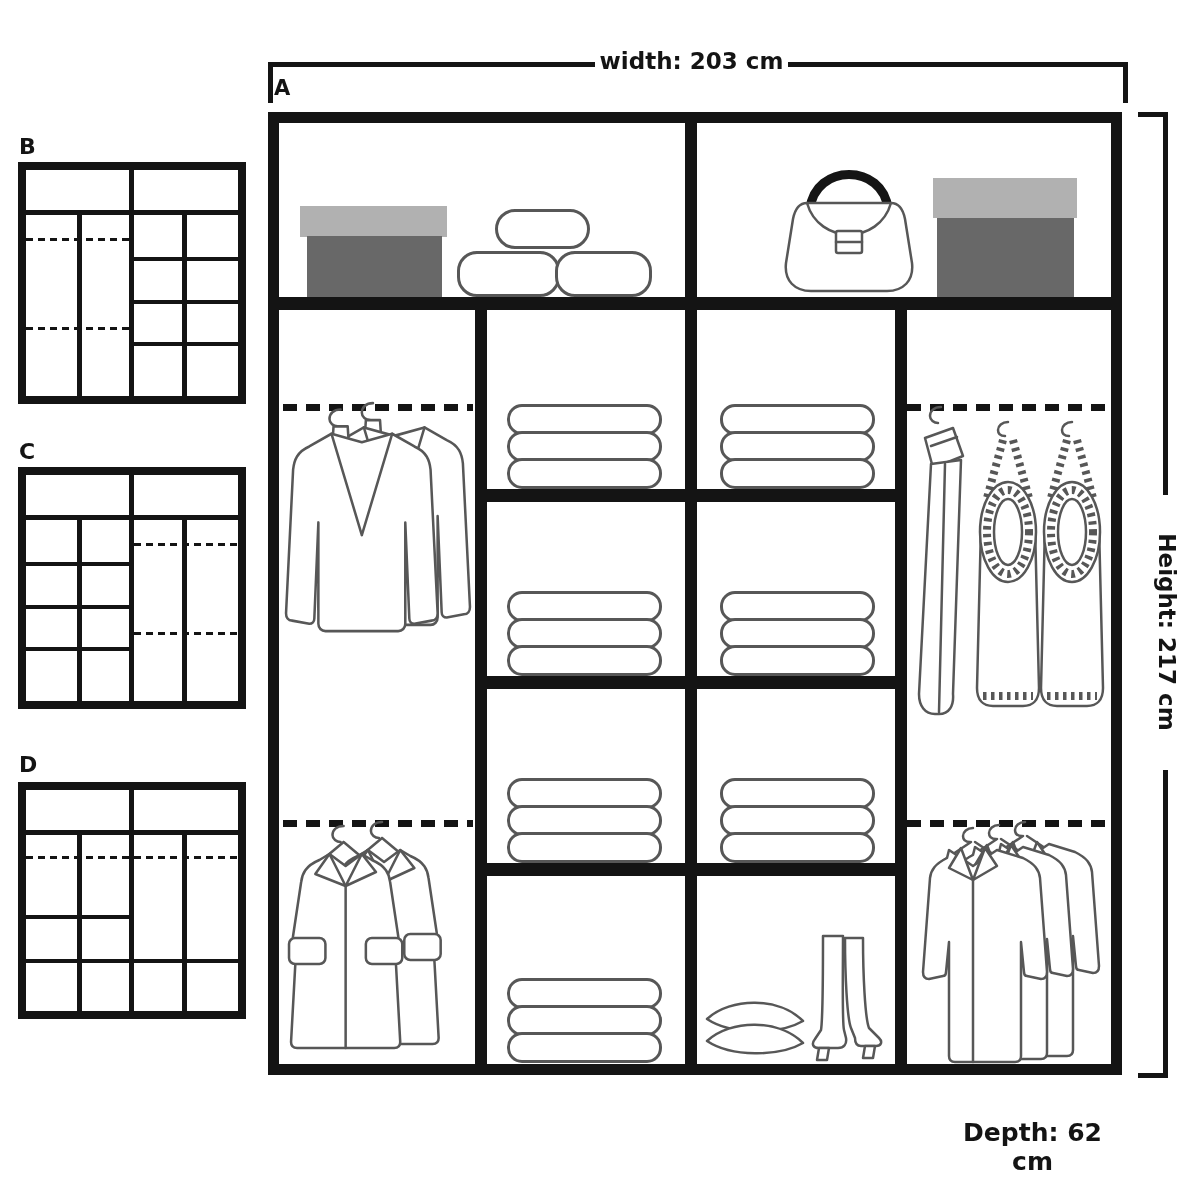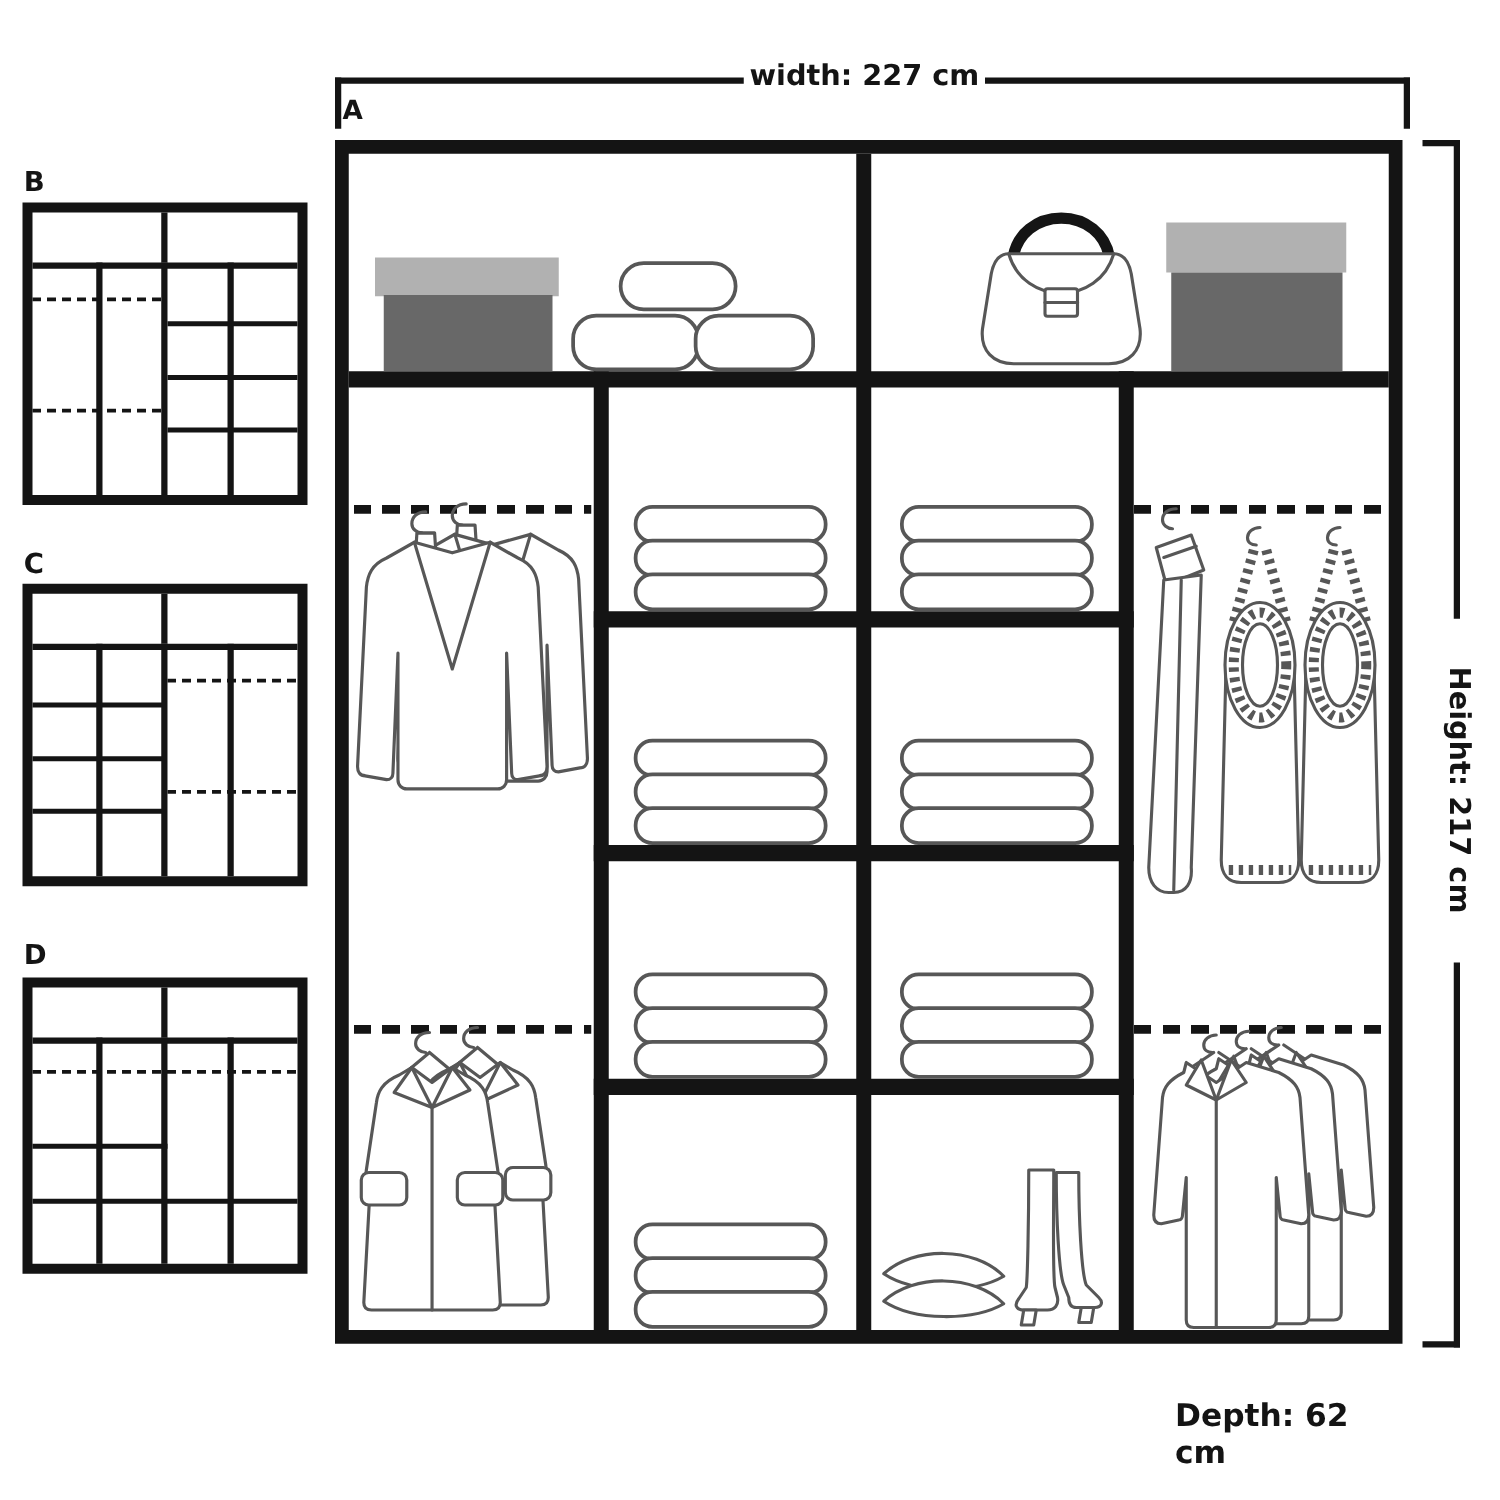--- a/index.html
+++ b/index.html
@@ -36,30 +36,30 @@
   .tdash{position:absolute;height:3px;
          background:repeating-linear-gradient(90deg,var(--frame,#141414) 0 7px,transparent 7px 12px);}
 </style>
 </head>
 <body>
 
 <div class="dim" style="left:268px;top:62px;width:327px;height:5px;"></div>
 <div class="dim" style="left:788px;top:62px;width:340px;height:5px;"></div>
 <div class="dim" style="left:268px;top:62px;width:5px;height:41px;"></div>
 <div class="dim" style="left:1123px;top:62px;width:5px;height:41px;"></div>
-<div class="lbl" style="left:595px;top:48px;width:193px;text-align:center;font-size:23px;">width: 227 cm</div>
+<div class="lbl" style="left:595px;top:48px;width:193px;text-align:center;font-size:23px;">width: 203 cm</div>
 <div class="lbl" style="left:274px;top:76px;font-size:21px;">A</div>
 
 <div class="dim" style="left:1138px;top:112px;width:30px;height:5px;"></div>
 <div class="dim" style="left:1163px;top:112px;width:5px;height:383px;"></div>
 <div class="dim" style="left:1163px;top:770px;width:5px;height:308px;"></div>
 <div class="dim" style="left:1138px;top:1073px;width:30px;height:5px;"></div>
 <div class="lbl" style="left:1040px;top:617px;width:250px;height:30px;text-align:center;font-size:23px;transform:rotate(90deg);">Height: 217 cm</div>
 
-<div class="lbl" style="left:940px;top:1118px;width:185px;text-align:left;font-size:25px;">Depth: 62 cm</div>
+<div class="lbl" style="left:940px;top:1118px;width:185px;text-align:center;font-size:25px;">Depth: 62 cm</div>
 
 <div id="mainA">
 
   <div class="wall" style="left:0;top:174px;width:832px;height:13px;"></div>
   <div class="wall" style="left:406px;top:0;width:12px;height:941px;"></div>
   <div class="wall" style="left:196px;top:174px;width:12px;height:767px;"></div>
   <div class="wall" style="left:616px;top:174px;width:12px;height:767px;"></div>
   <div class="wall" style="left:196px;top:366px;width:432px;height:13px;"></div>
   <div class="wall" style="left:196px;top:553px;width:432px;height:13px;"></div>
   <div class="wall" style="left:196px;top:740px;width:432px;height:13px;"></div>

